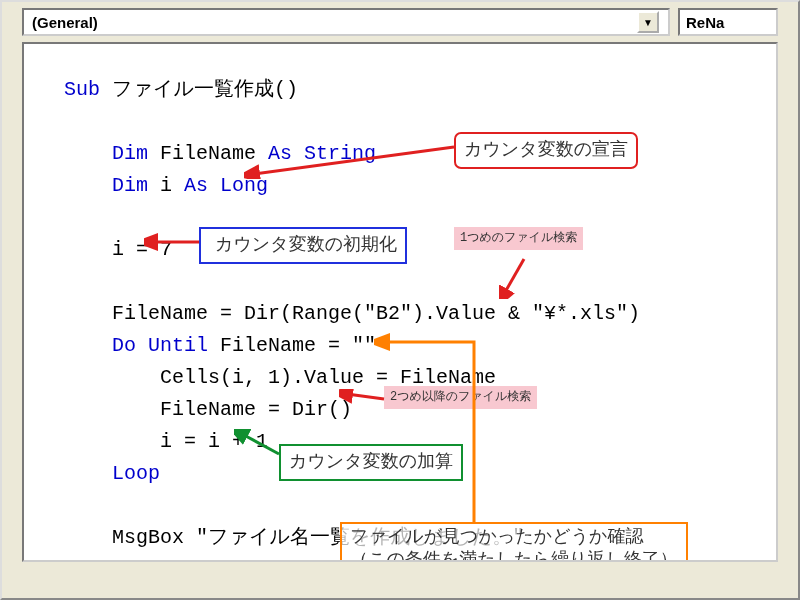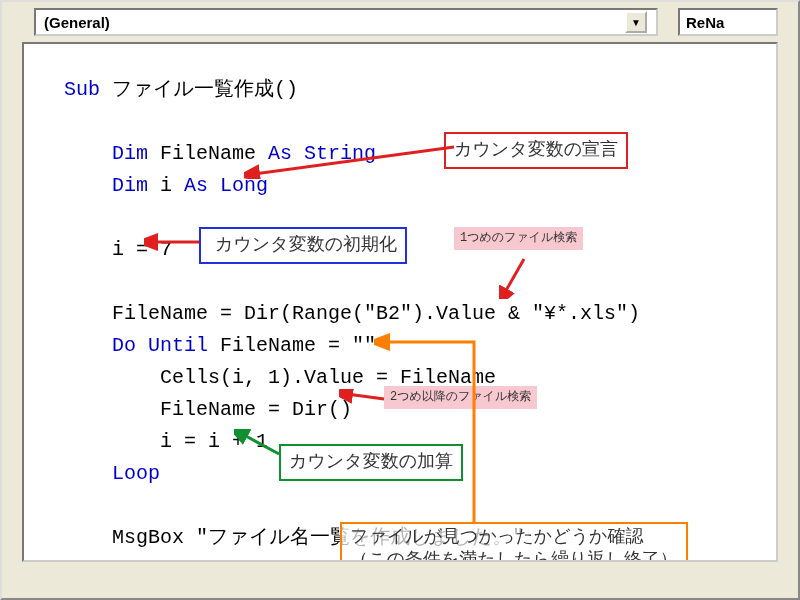--- a/index.html
+++ b/index.html
@@ -28,21 +28,20 @@
     .dropdown {
       background: #fff;
       border: 2px inset #ccc;
       height: 28px;
       display: flex;
       align-items: center;
       justify-content: space-between;
       font-family: "MS Sans Serif", sans-serif;
       font-weight: bold;
       font-size: 15px;
-      margin-left: 12px;
     }
     .dropdown-main { flex: 1; padding: 0 8px; }
     .dropdown-second { width: 100px; padding: 9px 6px; }
     .dropdown-arrow {
       width: 22px;
       height: 22px;
       background: #ece9d8;
       border: 2px outset #fff;
       display: flex;
       align-items: center;
@@ -114,21 +113,21 @@
     <div class="code-line"><span>    FileName = Dir(Range("B2").Value &amp; "¥*.xls")</span></div>
     <div class="code-line"><span class="kw">    Do Until</span><span> FileName = ""</span></div>
     <div class="code-line"><span>        Cells(i, 1).Value = FileName</span></div>
     <div class="code-line"><span>        FileName = Dir()</span></div>
     <div class="code-line"><span>        i = i + 1</span></div>
     <div class="code-line"><span class="kw">    Loop</span></div>
     <div class="code-line"> </div>
     <div class="code-line"><span>    MsgBox "ファイル名一覧を作成しました。"</span></div>
     <div class="code-line"> </div>
 
-    <div class="annotation-box red" style="left:420px; top:88px;">
+    <div class="annotation-box red" style="left:430px; top:88px;border-radius:7px;">
       <span>カウンタ変数の宣言</span>
     </div>
     <svg class="arrow" style="left:220px; top:95px; width:215px; height:40px;">
       <defs>
           <marker id="ar" markerWidth="10" markerHeight="10" refX="2" refY="3" orient="auto">
             <path d="M0,0 L0,6 L8,3 z" fill="#e02020"></path>
           </marker>
         </defs>
       <line x1="210" y1="8" x2="10" y2="35" stroke="#e02020" stroke-width="3" marker-end="url(#ar)"></line>
     </svg>

